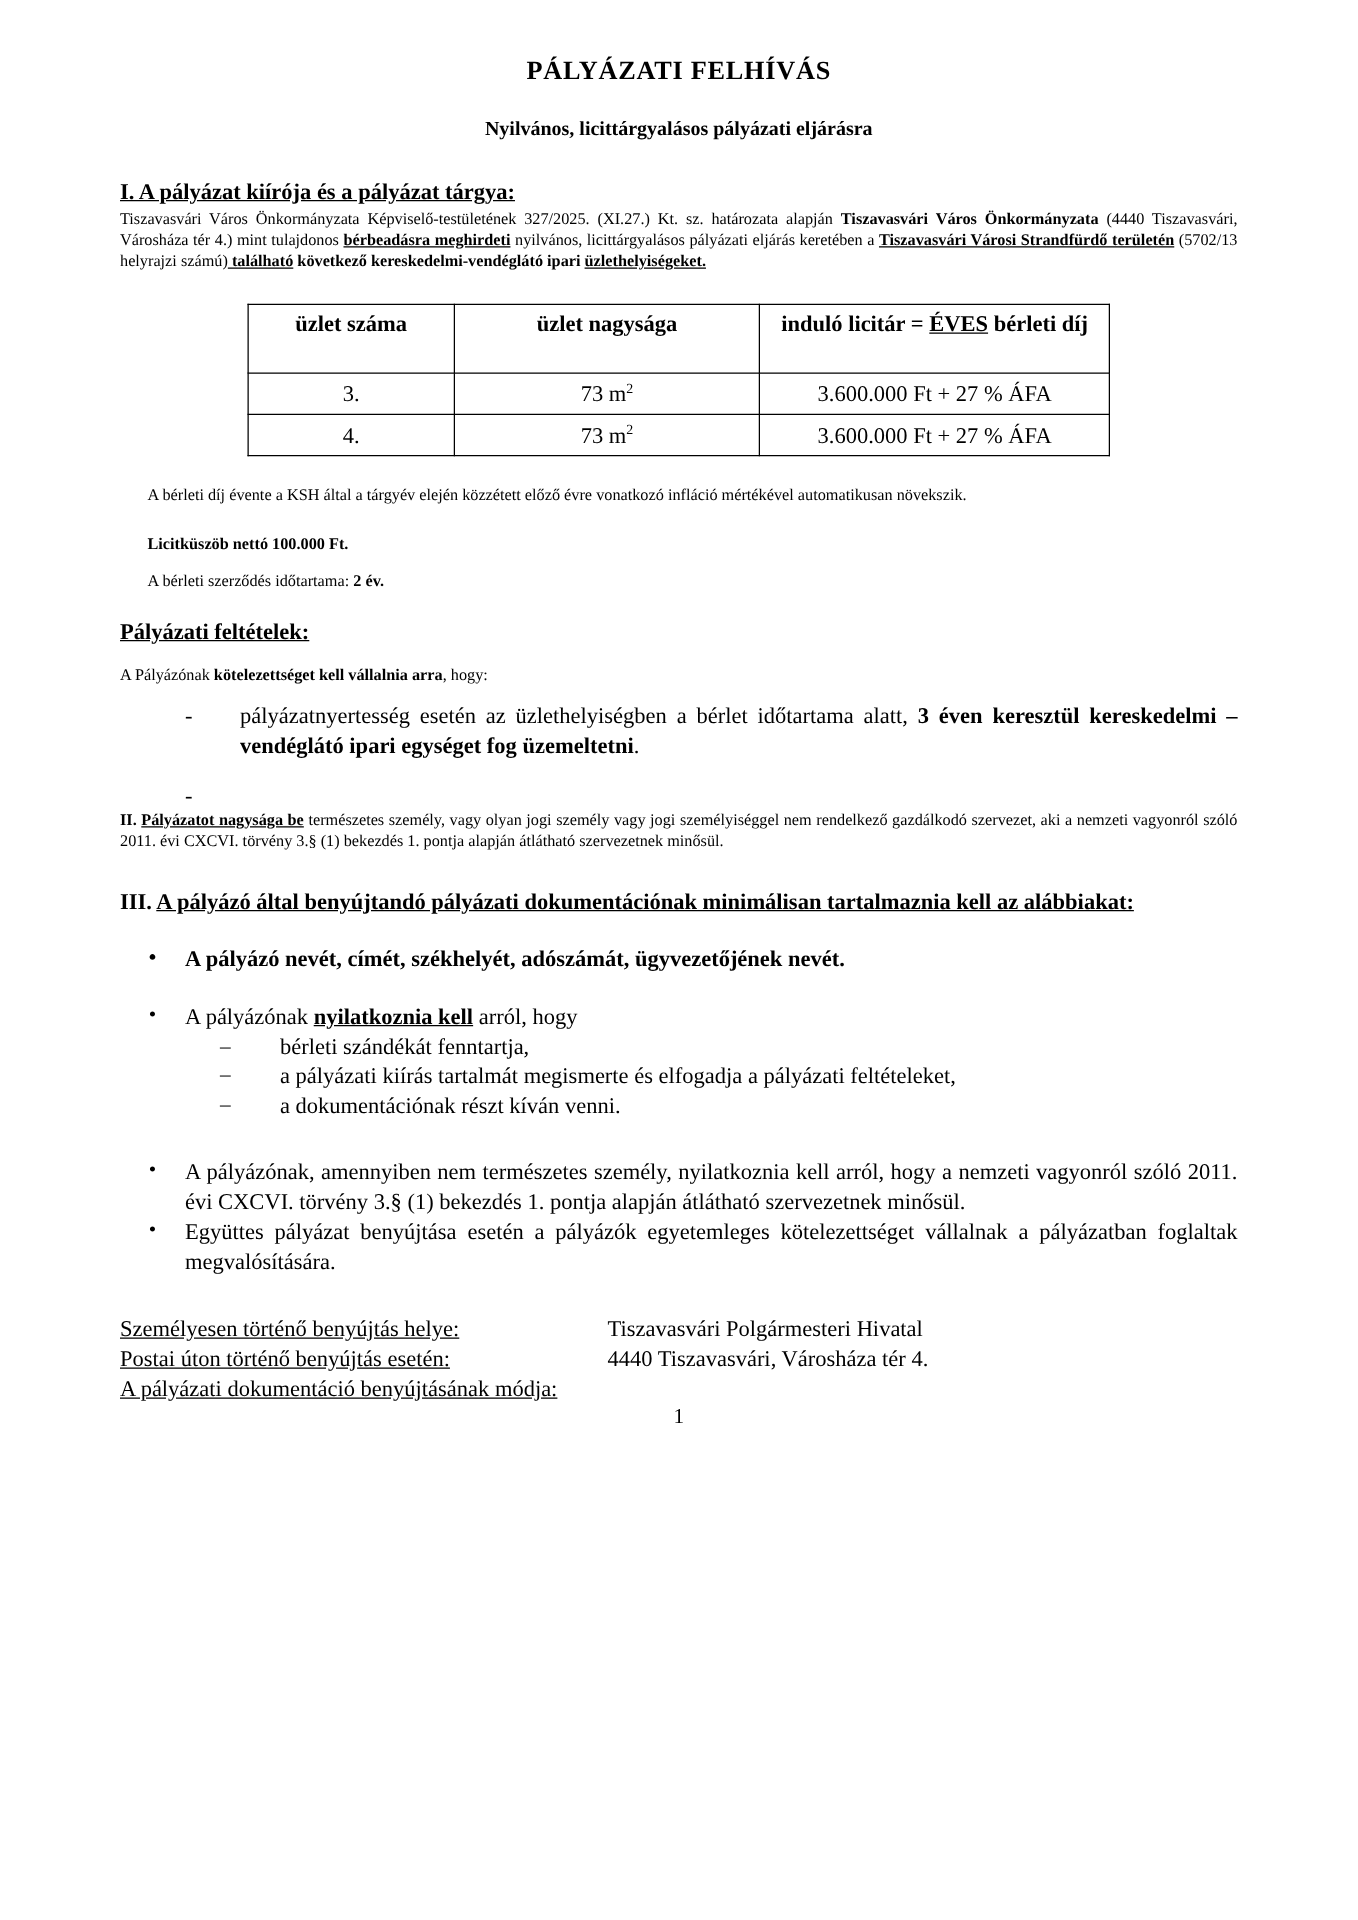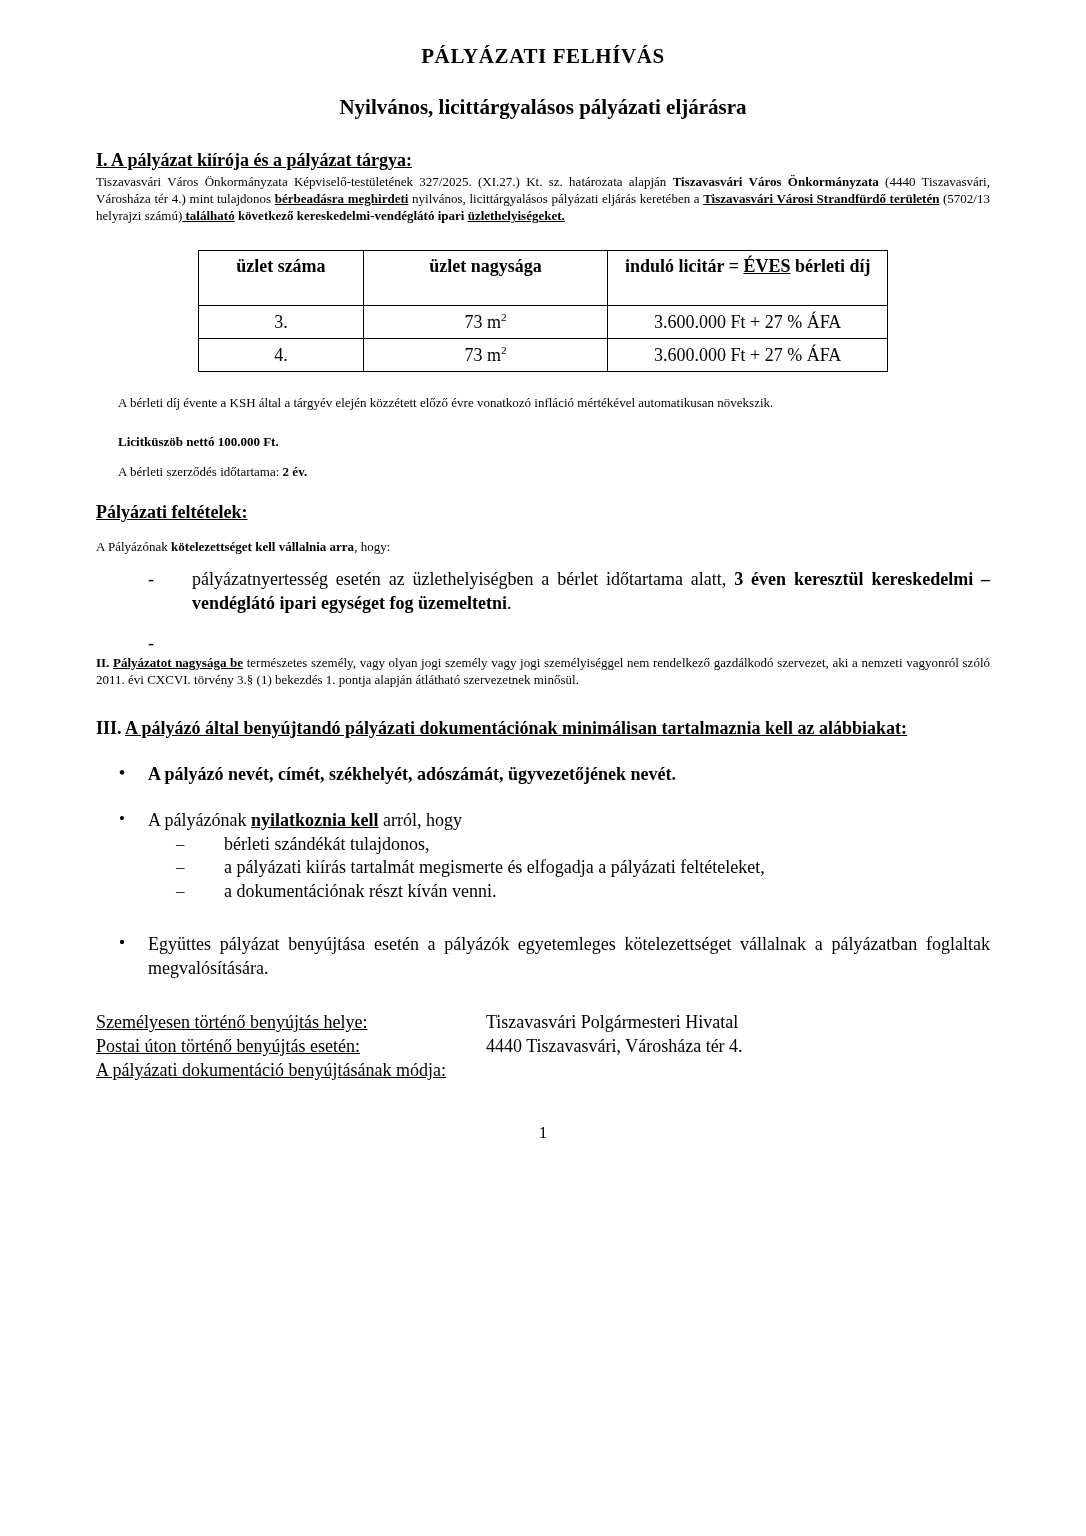--- a/index.html
+++ b/index.html
@@ -23,21 +23,21 @@
   }
   .doc-title {
     text-align: center;
     font-size: 21px;
     font-weight: bold;
     letter-spacing: 0.6px;
     margin: 0 0 26px 0;
   }
   .doc-subtitle {
     text-align: center;
-    font-size: 21px;
+    font-size: 16px;
     font-weight: bold;
     margin: 0 0 30px 0;
   }
   .sec-head {
     font-size: 18px;
     font-weight: bold;
     text-decoration: underline;
     margin: 0 0 2px 0;
     text-align: justify;
   }
@@ -237,31 +237,31 @@
 
   <ul class="bullist">
     <li style="font-weight:bold;"><span class="mk">•</span><span>A pályázó nevét, címét, székhelyét, adószámát, ügyvezetőjének nevét.</span></li>
   </ul>
 
   <div class="gap-md"></div>
 
   <ul class="bullist">
     <li><span class="mk">•</span><span>A pályázónak </span><span class="bu">nyilatkoznia kell</span><span> arról, hogy</span>
       <ul class="sublist">
-        <li><span class="mk">–</span><span>bérleti szándékát tulajdonos,</span></li>
+        <li><span class="mk">–</span><span>bérleti szándékát fenntartja,</span></li>
         <li><span class="mk">–</span><span>a pályázati kiírás tartalmát megismerte és elfogadja a pályázati feltételeket,</span></li>
         <li><span class="mk">–</span><span>a dokumentációnak részt kíván venni.</span></li>
       </ul>
     </li>
   </ul>
 
   <div class="gap-lg"></div>
 
   <ul class="bullist">
-    <li><span class="mk">•</span></li>
+    <li><span class="mk">•</span><span>A pályázónak, amennyiben nem természetes személy, nyilatkoznia kell arról, hogy a nemzeti vagyonról szóló 2011. évi CXCVI. törvény 3.§ (1) bekezdés 1. pontja alapján átlátható szervezetnek minősül.</span></li>
     <li><span class="mk">•</span><span>Együttes pályázat benyújtása esetén a pályázók egyetemleges kötelezettséget vállalnak a pályázatban foglaltak megvalósítására.</span></li>
   </ul>
 
   <div class="gap-lg"></div>
 
 
   <div class="iv-row">
     <div class="iv-lbl"><u>Személyesen történő benyújtás helye:</u></div>
     <div class="iv-val">
       <div>Tiszavasvári Polgármesteri Hivatal</div>

